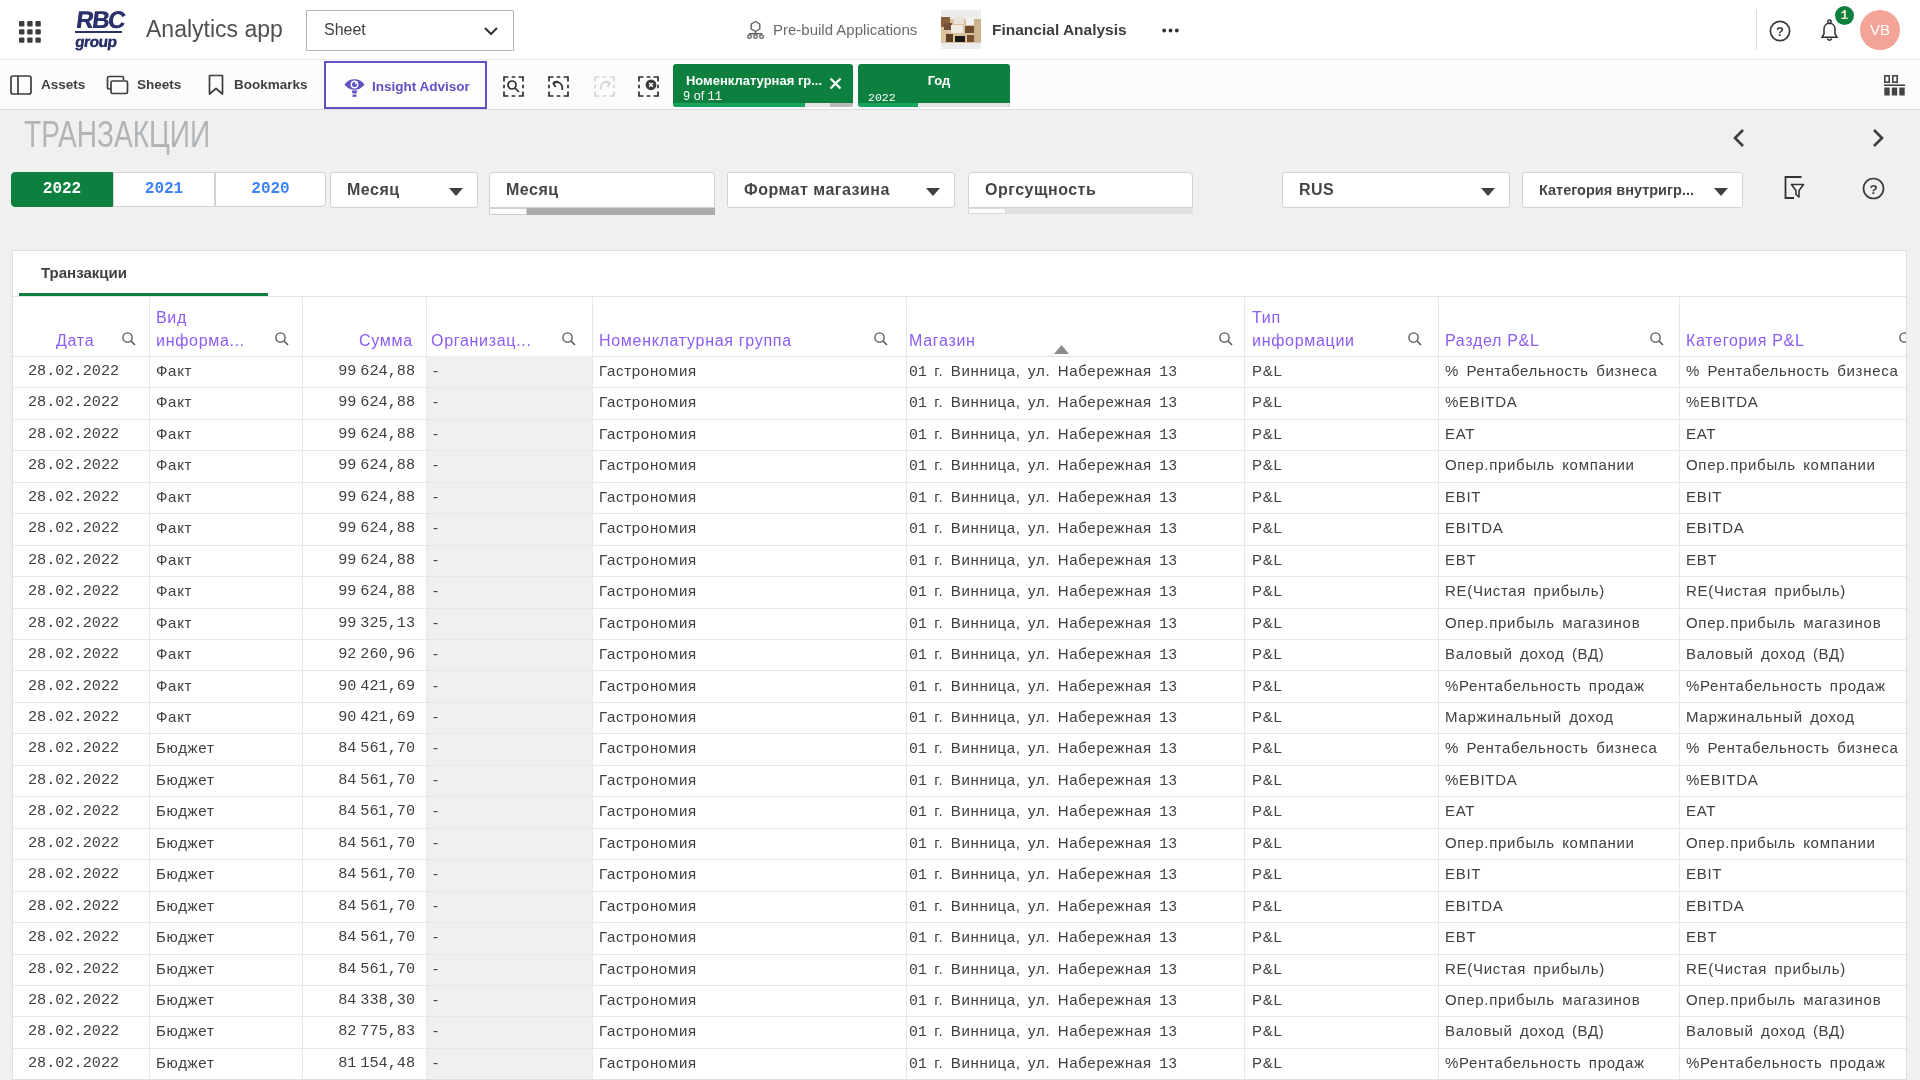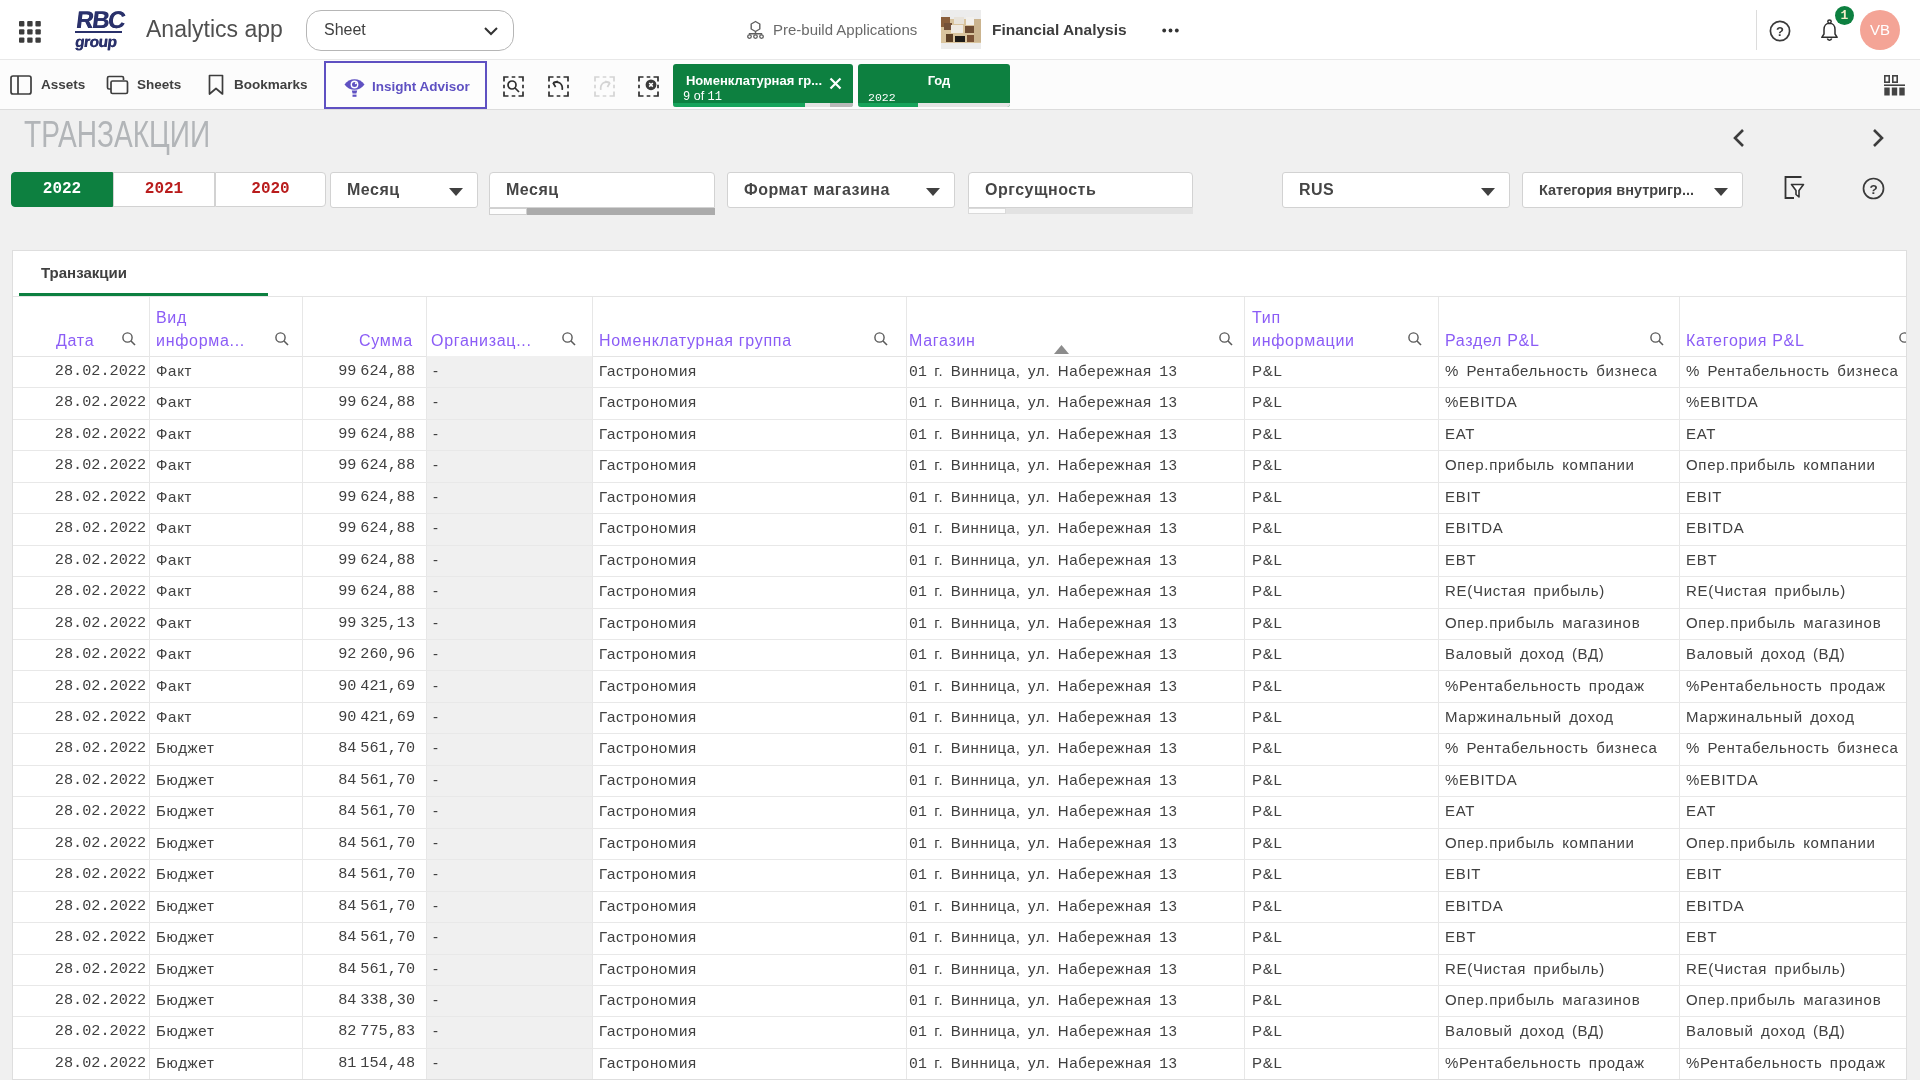--- a/index.html
+++ b/index.html
@@ -3,21 +3,21 @@
 <style>
 * { margin:0; padding:0; box-sizing:border-box; }
 html,body { width:1920px; height:1080px; overflow:hidden; font-family:"Liberation Sans",sans-serif; }
 .abs { position:absolute; }
 .mn { font-family:"Liberation Mono",monospace; }
 #page { position:relative; width:1920px; height:1080px; background:#f0f0f0; }
 
 
 #topbar { position:absolute; left:0; top:0; width:1920px; height:59px; background:#fff; }
 #appname { position:absolute; left:146px; top:16px; font-size:23px; color:#4f4f4f; }
-#sheetdd { position:absolute; left:306px; top:10px; width:208px; height:41px; border:1px solid #b6b6b6; border-radius:15px; background:#fff; }
+#sheetdd { position:absolute; left:306px; top:10px; width:208px; height:41px; border:1px solid #b6b6b6; border-radius:1px; background:#fff; }
 #sheetdd span { position:absolute; left:17px; top:10px; font-size:16px; color:#404040; }
 #prebuild { position:absolute; left:773px; top:21px; font-size:15px; color:#6a6a6a; }
 #thumb { position:absolute; left:941px; top:10px; width:40px; height:39px; background:#ececec; overflow:hidden; }
 #finan { position:absolute; left:992px; top:21px; font-size:15.5px; font-weight:bold; color:#3d3d3d; }
 
 #askbox { position:absolute; left:1489px; top:9px; width:259px; height:42px; border:1px solid #c9c9c9; border-radius:10px; background:#fff; }
 #askbox span { position:absolute; left:47px; top:13px; font-size:14px; color:#9a9a9a; }
 #tdivider { position:absolute; left:1756px; top:10px; width:1px; height:40px; background:#dcdcdc; }
 #avatar { position:absolute; left:1860px; top:10px; width:40px; height:40px; border-radius:50%; background:#f4a496; color:#fff; font-size:15px; text-align:center; line-height:40px; }
 #badge { position:absolute; left:1835px; top:6px; width:19px; height:19px; border-radius:50%; background:#0d8040; color:#f3ecc8; font-size:13px; font-weight:bold; text-align:center; line-height:19px; font-family:"Liberation Mono",monospace; }
@@ -31,41 +31,41 @@
 .chip { position:absolute; top:4px; height:43px; background:#0d8040; border-radius:3px; color:#fff; overflow:hidden; }
 .chip .t1 { position:absolute; left:10px; top:9px; width:142px; font-size:13px; font-weight:bold; white-space:nowrap; overflow:hidden;text-align:center; }
 .chip .t2 { position:absolute; left:10px; top:25px; font-size:12.5px; }
 
 .chip .bar { position:absolute; left:0; bottom:0; height:4px; width:100%; background:#e4e4e4; }
 .chip .barg { position:absolute; left:0; bottom:0; height:4px; background:#17a35b; }
 
 
 #title { position:absolute; left:24px; top:114px; font-size:36px; color:#b2b5b8; transform:scaleX(0.78); transform-origin:left top; }
 
-.seg { position:absolute; top:172px; height:35px; background:#fff; border:1px solid #d2d2d2; color:#b91c1c; font-family:"Liberation Mono",monospace; font-weight:bold; font-size:16px; text-align:center; line-height:33px; }
+.seg { position:absolute; top:172px; height:35px; background:#fff; border:1px solid #d2d2d2; color:#3b82f6; font-family:"Liberation Mono",monospace; font-weight:bold; font-size:16px; text-align:center; line-height:33px; }
 .fbox { position:absolute; top:172px; height:36px; background:#fff; border:1px solid #d2d2d2; border-radius:3px; }
 .fbox .lbl { position:absolute; left:16px; top:8px; font-size:16px; letter-spacing:0.5px; font-weight:bold; color:#454545; white-space:nowrap; overflow:hidden; }
 .fbox .tri { position:absolute; right:14px; top:15px; width:0; height:0; border-left:7px solid transparent; border-right:7px solid transparent; border-top:8px solid #404040; }
 
 
 #tablebox { position:absolute; left:12px; top:250px; width:1895px; height:830px; background:#fff; border:1px solid #dedede; overflow:hidden; }
 #tabname { position:absolute; left:28px; top:13px; font-size:15px; font-weight:bold; color:#404040; }
 #tabline { position:absolute; left:6px; top:42px; width:249px; height:3px; background:#0d8040; }
 #hsep { position:absolute; left:0; top:45px; width:1895px; height:1px; background:#e4e4e4; }
 .hc { position:absolute; font-size:16px; letter-spacing:0.7px; color:#8b5cf6; line-height:23px; }
 .vline { position:absolute; top:46px; width:1px; height:784px; background:#e7e7e7; }
 #orgbg { position:absolute; left:413px; top:105px; width:166px; height:725px; background:#f0f0f0; }
 
 #tbody { position:absolute; left:0; top:0; width:1895px; height:830px; }
 .trow { position:absolute; left:0; width:1895px; height:31.45px; border-bottom:1px solid #e8e8e8; }
 .c { position:absolute; top:5px; font-size:15px; letter-spacing:0.7px; word-spacing:2.5px; color:#404040; white-space:nowrap; }
 .c .mn { font-size:14.8px; letter-spacing:0; word-spacing:0; }
 .c1.mn, .c3.mn { font-size:15.2px; letter-spacing:0; word-spacing:0; }
 .c3 .sp { font-family:"Liberation Sans",sans-serif; font-size:14px; }
-.c1 { left:8px; width:125px; text-align:right; }
+.c1 { left:15px; width:125px; }
 .c2 { left:143px; }
 .c3 { left:250px; width:152px; text-align:right; }
 .c4 { left:420px; }
 .c5 { left:586px; }
 .c6 { left:896px; }
 .c7 { left:1239px; }
 .c8 { left:1432px; }
 .c9 { left:1673px; }
 </style></head>
 <body>

